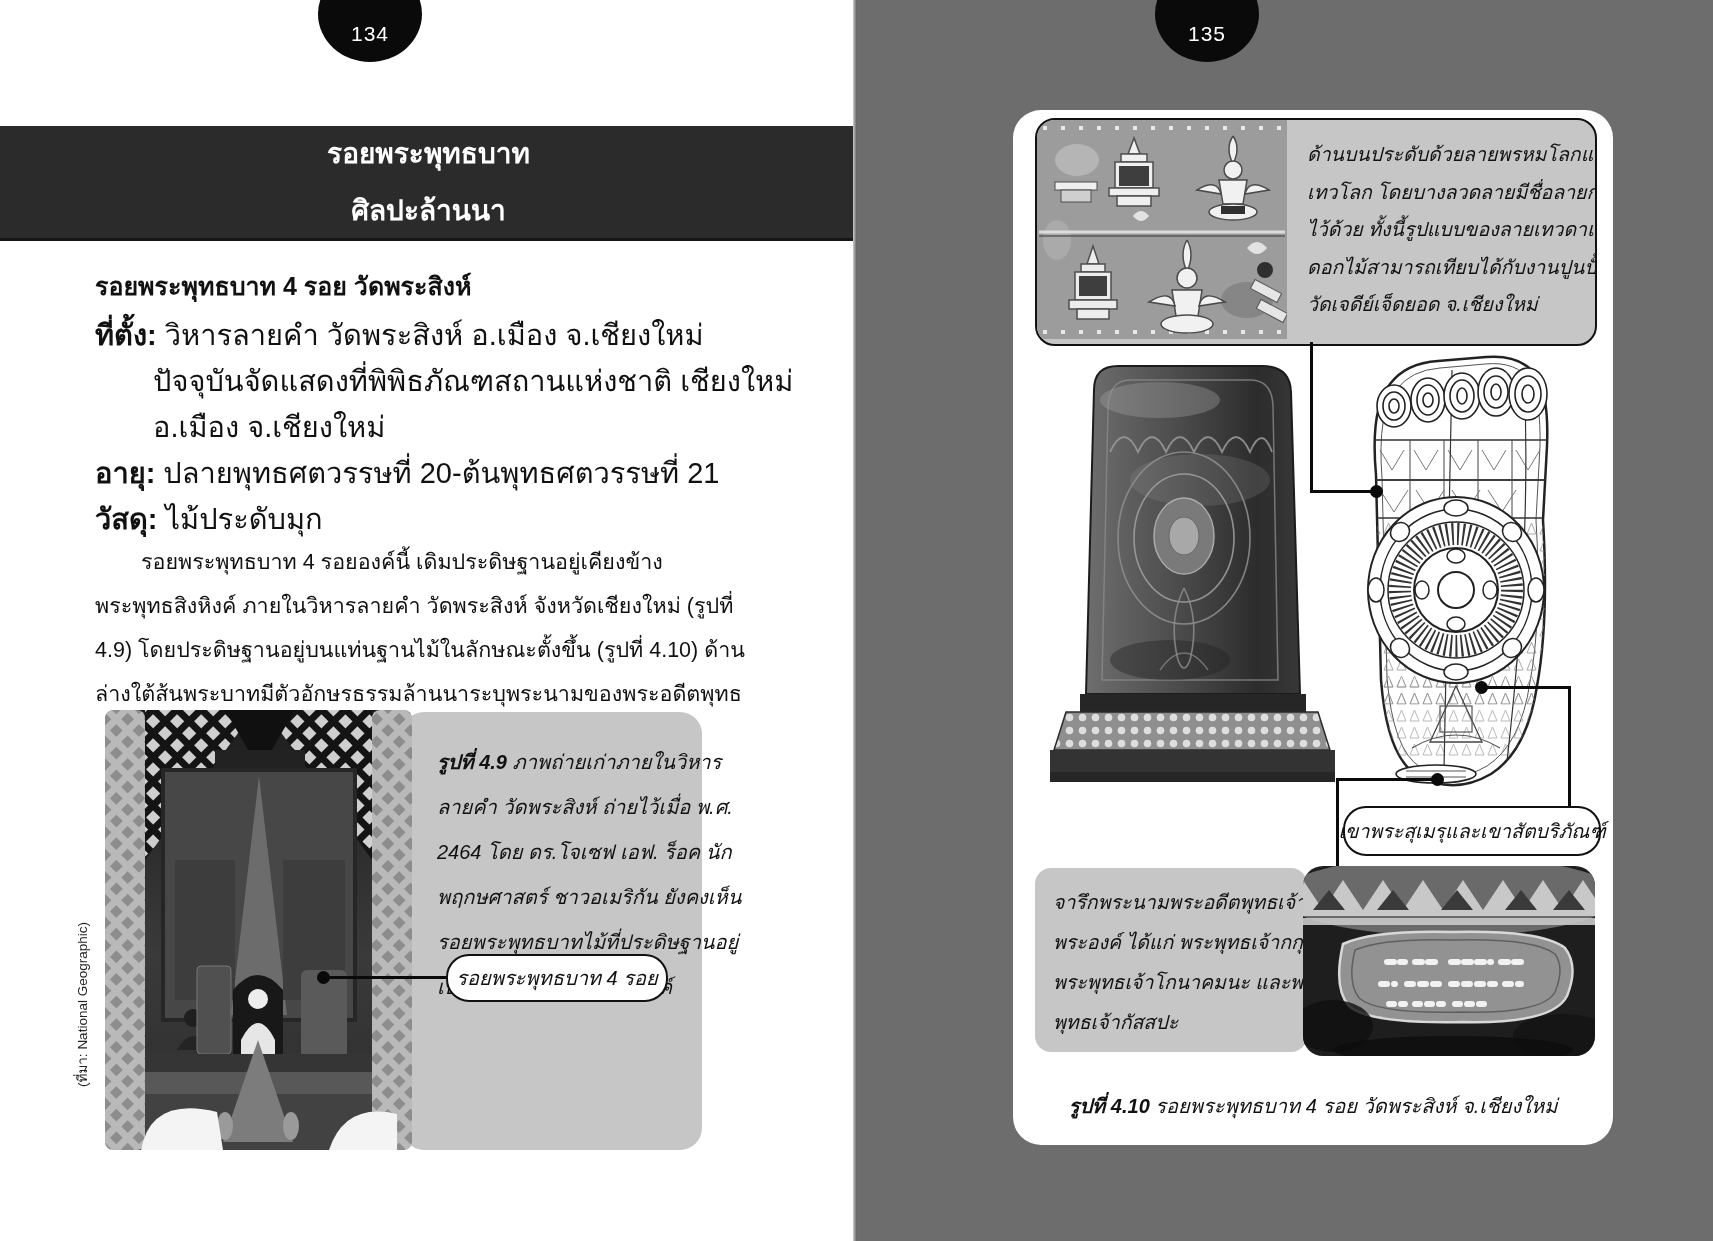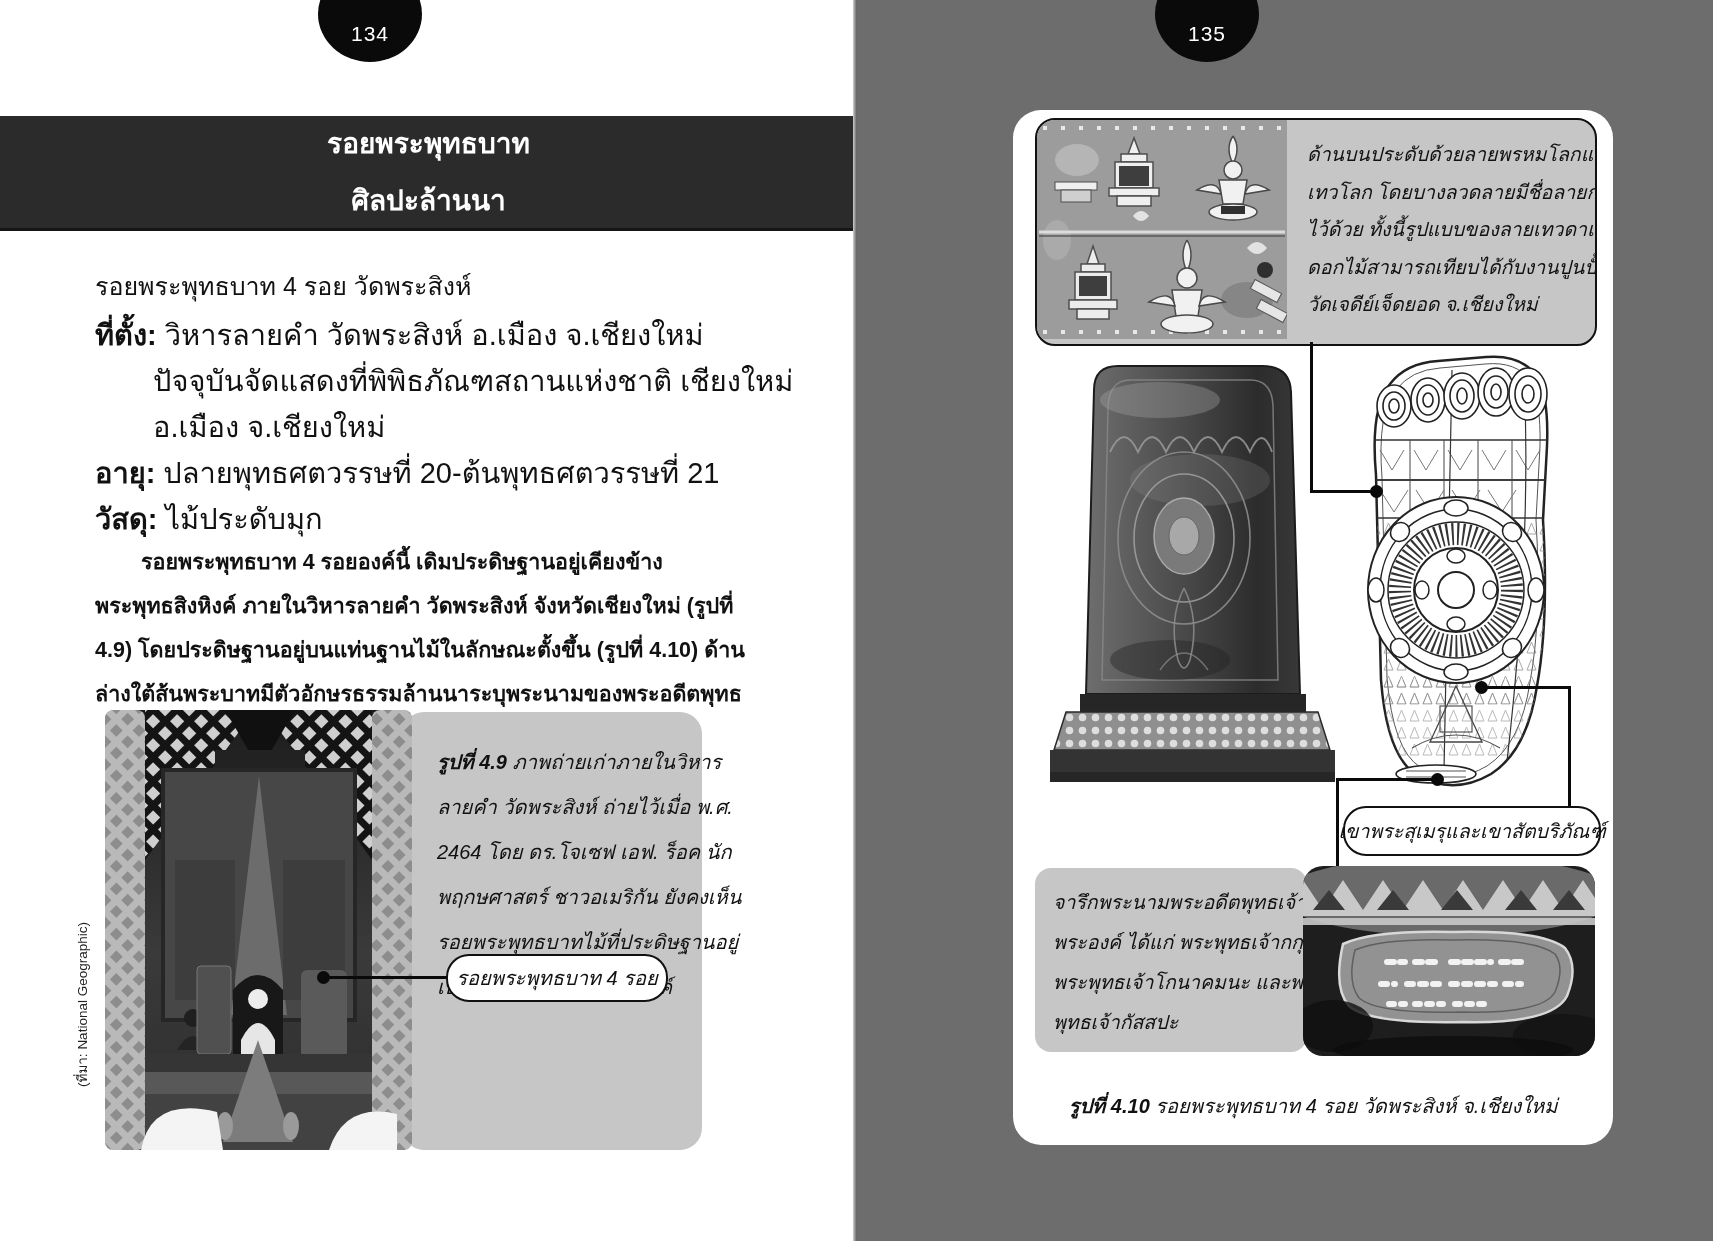--- a/index.html
+++ b/index.html
@@ -15,33 +15,33 @@
   .gutter{left:853px;top:0;width:4px;height:1241px;background:linear-gradient(90deg,#cfcfcf,#5a5a5a);}
   
   .badge{
     width:104px;height:96px;background:#0a0a0a;border-radius:50%;
     display:flex;align-items:flex-end;justify-content:center;
     color:#fff;font-size:21px;letter-spacing:1px;padding-bottom:0;
   }
   .badge span{margin-bottom:16px;}
   
   .header-bar{
-    left:0;top:116px;width:857px;height:112px;background:#2b2b2b;
+    left:0;top:126px;width:857px;height:112px;background:#2b2b2b;
     border-bottom:3px solid #161616;
     display:flex;flex-direction:column;align-items:center;justify-content:center;gap:7px;
   }
   .header-bar .hline{width:800px;text-align:center;color:#fff;font-size:28px;font-weight:bold;line-height:50px;}
   
-  .heading{left:95px;top:266px;font-size:25px;font-weight:normal;}
+  .heading{left:95px;top:266px;font-size:25px;font-weight:bold;}
   .info-block{left:95px;top:312px;width:640px;font-size:29px;}
   .info-line{height:46px;line-height:46px;white-space:nowrap;}
   .info-line.indent{padding-left:58px;}
   .info-line .lbl{font-weight:bold;margin-right:8px;}
   .para-block{left:95px;top:540px;width:614px;font-size:21.5px;}
-  .para-line{height:44px;line-height:44px;white-space:nowrap;font-weight:bold;}
+  .para-line{height:44px;line-height:44px;white-space:nowrap;}
   .para-line.first{padding-left:46px;}
   
   .figcap-box{left:402px;top:712px;width:300px;height:438px;background:#c6c6c6;border-radius:22px;}
   .figcap-text{left:437px;top:740px;width:258px;font-size:20px;font-style:italic;}
   .figcap-text .cline{height:45px;line-height:45px;white-space:nowrap;}
   .figlabel{font-weight:bold;}
   .photo-frame{left:105px;top:710px;width:307px;height:440px;}
   .vsource{
     left:72px;top:852px;height:305px;width:22px;
     writing-mode:vertical-rl;transform:rotate(180deg);

